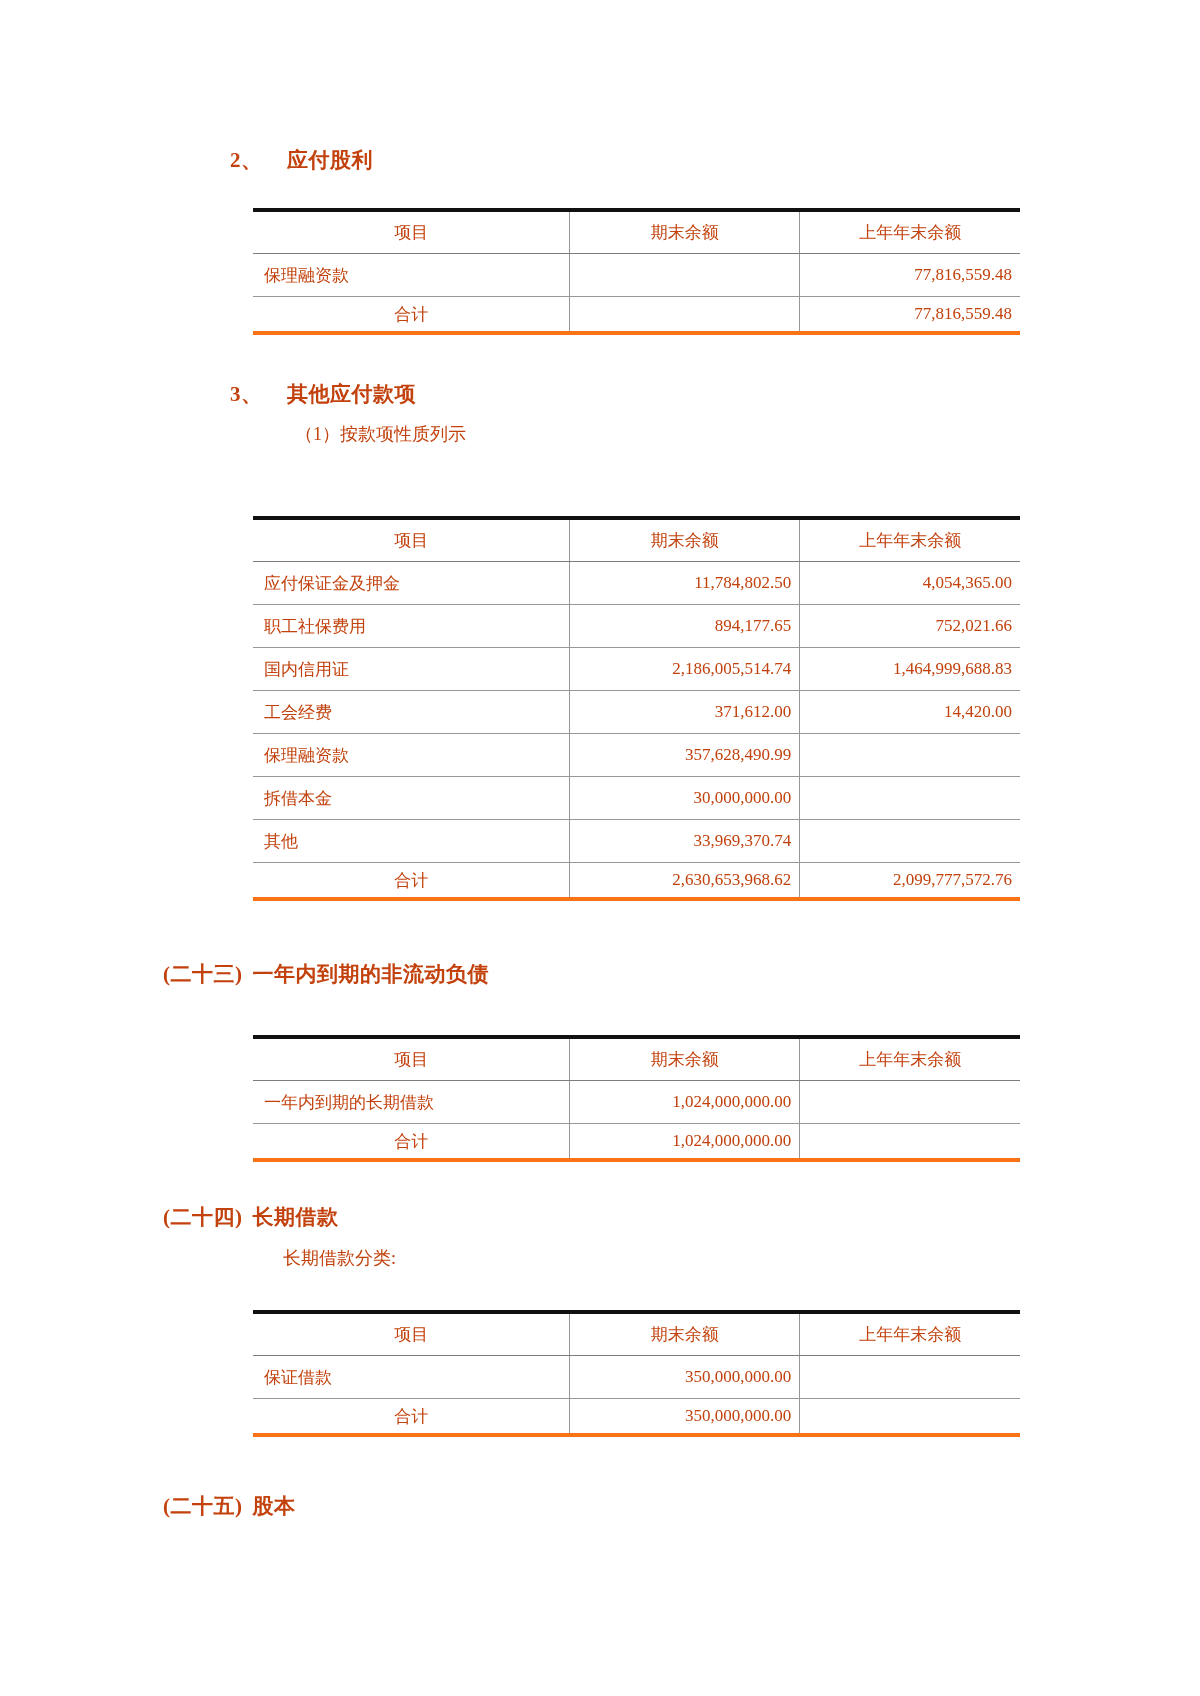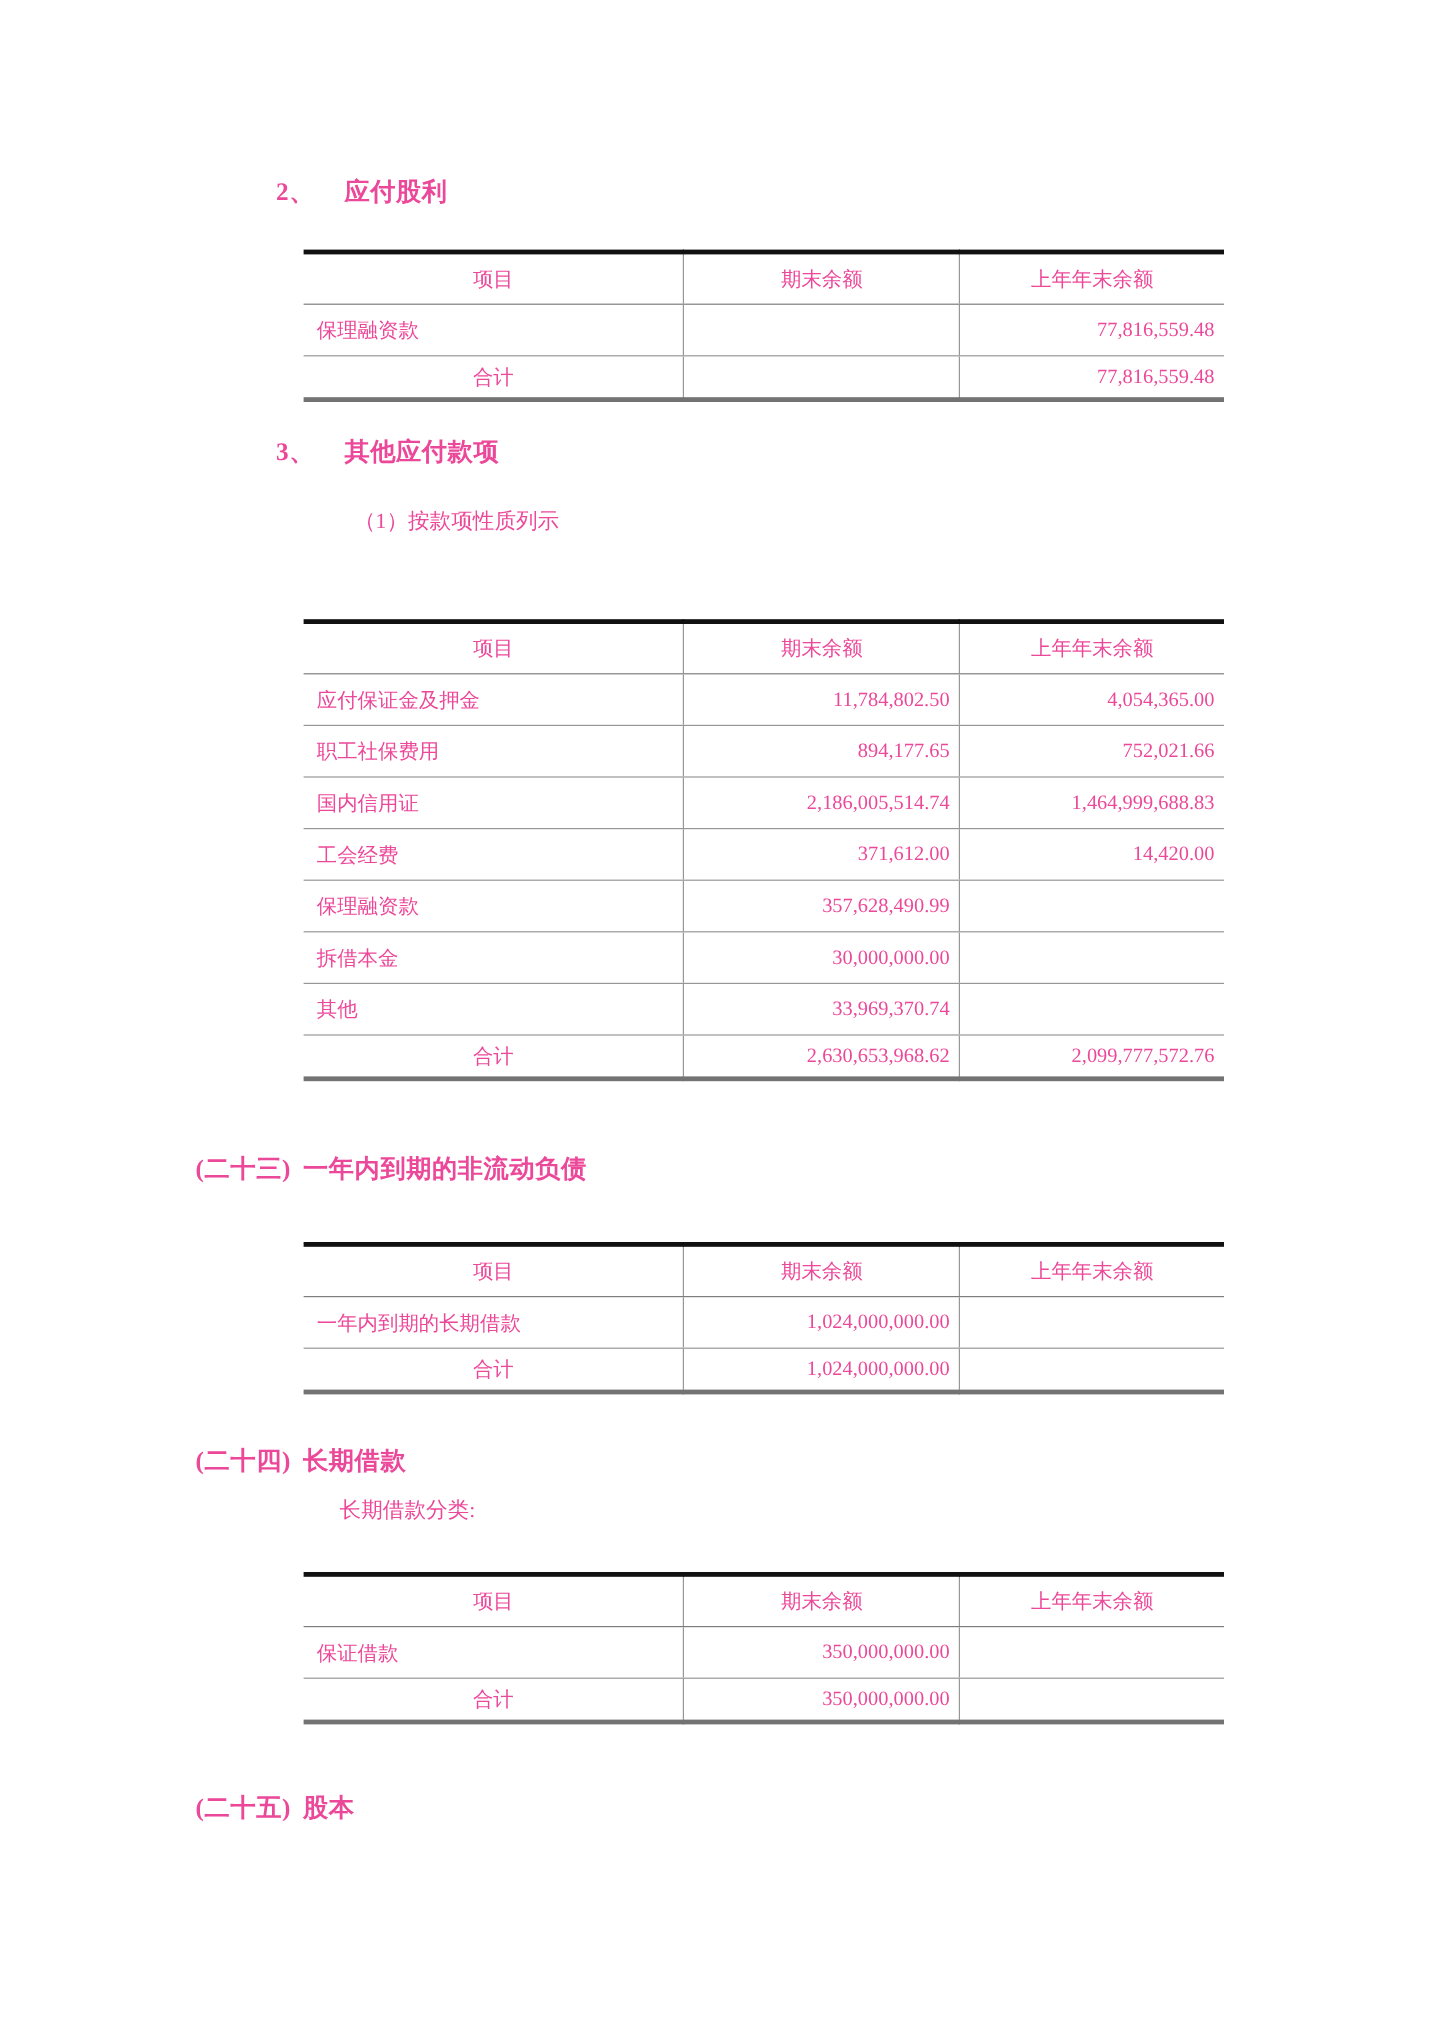--- a/index.html
+++ b/index.html
@@ -1,20 +1,20 @@
 <!DOCTYPE html>
 <html><head>
 <meta charset="utf-8">
 <style>
   html,body { margin:0; padding:0; background:#ffffff; }
   .page {
     position:relative;
     width:1200px; height:1523px;
     background:#ffffff;
-    color:#ec4899;
+    color:#c2410c;
     font-family:"Liberation Serif","DejaVu Serif",serif;
     overflow:hidden;
   }
   .h1 {
     position:absolute;
     font-size:21px;
     font-weight:bold;
     white-space:nowrap;
     letter-spacing:0.5px;
   }
@@ -26,21 +26,21 @@
     font-size:18px;
     white-space:nowrap;
     text-align:center;
   }
   .tbl-wrap { position:absolute; left:253px; width:767px; }
   table.fin-table {
     width:767px;
     border-collapse:collapse;
     table-layout:fixed;
     border-top:4px solid #111;
-    border-bottom:4px solid #737373;
+    border-bottom:4px solid #f97316;
     font-family:Liberation Serif, serif;
   }
   table.fin-table col.c1 { width:41.3%; }
   table.fin-table col.c2 { width:30%; }
   table.fin-table col.c3 { width:28.7%; }
   table.fin-table th {
     font-weight:normal;
     font-size:17px;
     text-align:center;
     height:41px;
@@ -98,21 +98,21 @@
           </tr>
           <tr class="total">
             <td class="tlabel">合计</td>
             <td class="num"></td>
             <td class="num">77,816,559.48</td>
           </tr>
         </tbody>
       </table>
     </div>
 
-  <div class="h1 numbered" style="top:362px; left:230px;">
+  <div class="h1 numbered" style="top:380px; left:230px;">
     <span class="sec-num">3、</span><span>其他应付款项</span>
   </div>
 
   <div class="sub" style="top:422px; left:295px;">（1）按款项性质列示</div>
 
   <div class="tbl-wrap" style="top:516px;">
       <table class="fin-table">
         <colgroup>
           <col class="c1">
           <col class="c2">

